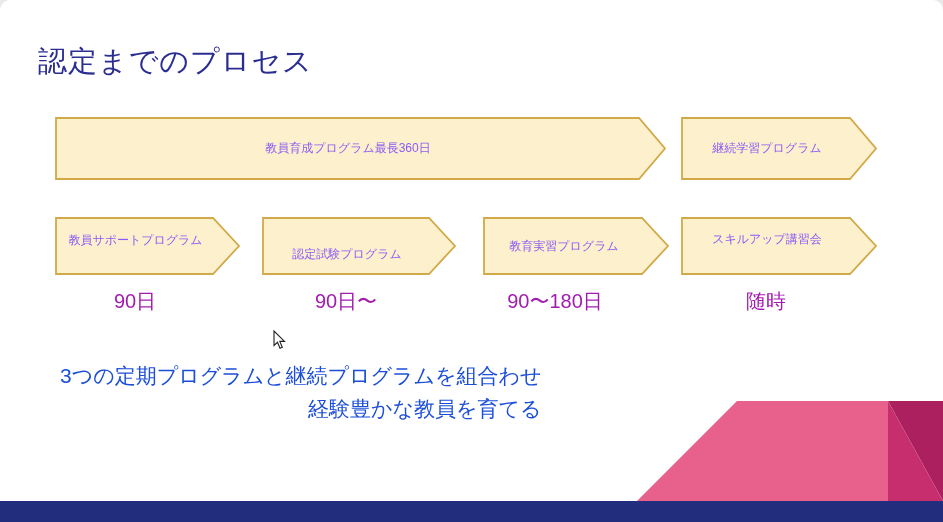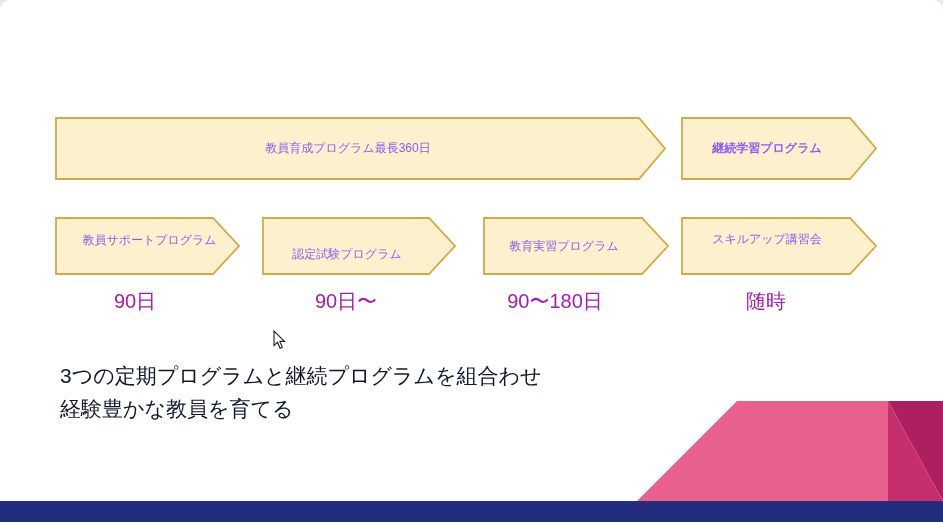--- a/index.html
+++ b/index.html
@@ -53,22 +53,23 @@
     top: 288px;
     font-size: 20px;
     color: #a21caf;
     text-align: center;
   }
   .summary {
     position: absolute;
     left: 60px;
     top: 360px;
     font-size: 21px;
-    color: #0f172a;
+    color: #1d4ed8;
     line-height: 1.55;
+    text-align: right;
   }
   .footer-bar {
     position: absolute;
     left: 0;
     right: 0;
     bottom: 0;
     height: 21px;
   }
   .decor-svg {
     position: absolute;
@@ -80,42 +81,43 @@
     position: absolute;
     left: 273px;
     top: 330px;
   }
 </style>
 </head>
 <body>
 
 <div class="slide">
 
+  <div class="slide-title" style="color:#2b2e90;">認定までのプロセス</div>
 
   <div class="arrow" style="left:55px; top:117px; width:612px; height:63px;">
     <svg width="612" height="63" viewBox="0 0 612 63">
       <polygon points="1,1 584,1 610,31.5 584,62 1,62" fill="#fcf0cd" stroke="#d2a948" stroke-width="1.8"></polygon>
     </svg>
     <div class="arrow-label" style="padding-right:26px;">
       <span>教員育成プログラム</span>
       <span>最長360日</span>
     </div>
   </div>
 
   <div class="arrow" style="left:681px; top:117px; width:196px; height:63px;">
     <svg width="196" height="63" viewBox="0 0 196 63">
       <polygon points="1,1 169,1 195,31.5 169,62 1,62" fill="#fcf0cd" stroke="#d2a948" stroke-width="1.8"></polygon>
     </svg>
-    <div class="arrow-label" style="padding-right:24px;font-weight:bold;">
+    <div class="arrow-label" style="padding-right:24px;">
       <span>継続学習</span>
       <span>プログラム</span>
     </div>
   </div>
 
-  <div class="arrow" style="left:55px; top:217px; width:185px; height:46px;padding-left:28px;">
+  <div class="arrow" style="left:55px; top:217px; width:185px; height:46px;">
     <svg width="185" height="58" viewBox="0 0 185 58">
       <polygon points="1,1 158,1 184,29 158,57 1,57" fill="#fcf0cd" stroke="#d2a948" stroke-width="1.8"></polygon>
     </svg>
     <div class="arrow-label" style="padding-right:24px;">
       <span>教員サポート</span>
       <span>プログラム</span>
     </div>
   </div>
 
   <div class="arrow" style="left:262px; top:217px; width:194px; height:58px;">

